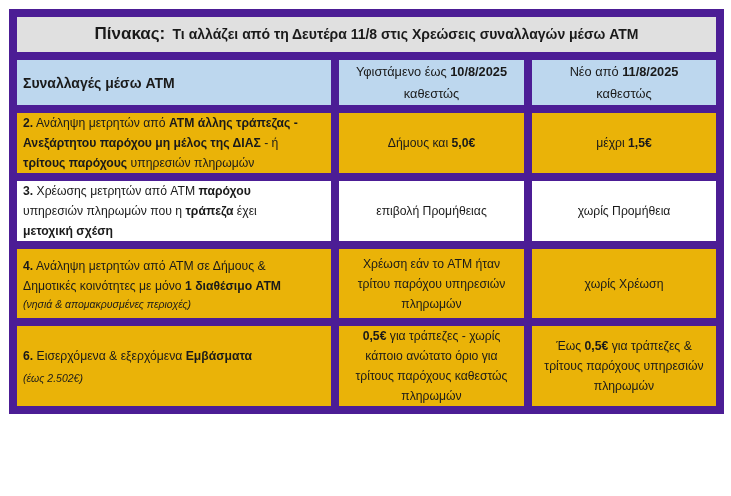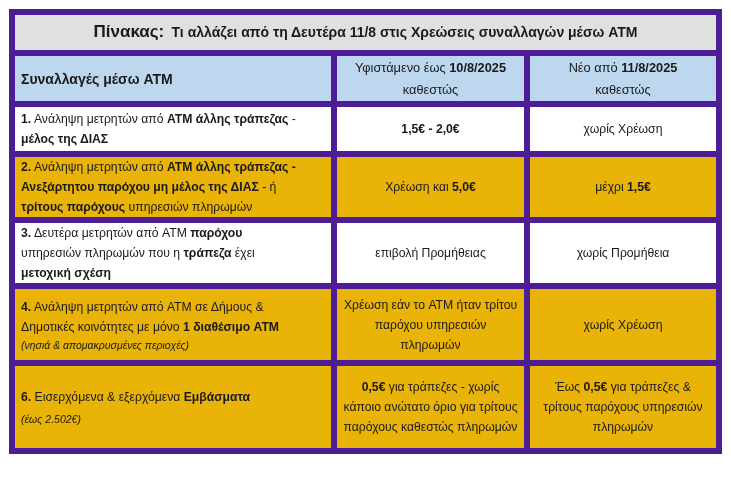--- a/index.html
+++ b/index.html
@@ -17,21 +17,21 @@
       left: 9px;
       top: 9px;
       width: 707px;
     }
     table {
       border-collapse: collapse;
       width: 707px;
       table-layout: fixed;
     }
     td, th {
-      border: 6px solid #4c1d95;
+      border: 8px solid #4c1d95;
       padding: 0 6px;
       vertical-align: middle;
       font-size: 12.2px;
       line-height: 20px;
       font-weight: normal;
     }
     .title-row td {
       background: #e0e0e0;
       text-align: center;
       height: 35px;
@@ -96,48 +96,38 @@
       <th class="c2">
         <span>Υφιστάμενο έως</span> <b>10/8/2025</b><br>
         <span>καθεστώς</span>
       </th>
       <th class="c3">
         <span>Νέο από</span> <b>11/8/2025</b><br>
         <span>καθεστώς</span>
       </th>
     </tr>
 
-    <tr class="white" style="height:50px">
-      <td class="c1">
-        <b>1.</b><span> Ανάληψη μετρητών από </span><b>ATM άλλης τράπεζας</b><span> -</span><br>
-        <b>μέλος της ΔΙΑΣ</b>
-      </td>
-      <td class="c2">
-        <b>1,5€ - 2,0€</b>
-      </td>
-      <td class="c3">χωρίς Χρέωση</td>
-    </tr>
 
     <tr class="grey" style="height:65px">
       <td class="c1">
         <b>2.</b><span> Ανάληψη μετρητών από </span><b>ATM άλλης τράπεζας -</b><br>
         <b>Ανεξάρτητου παρόχου μη μέλος της ΔΙΑΣ</b><span> - ή</span><br>
         <b>τρίτους παρόχους</b><span> υπηρεσιών πληρωμών</span>
       </td>
       <td class="c2">
-        <span>Χρέωση και </span><b>5,0€</b>
+        <span>Δήμους και </span><b>5,0€</b>
       </td>
       <td class="c3">
         <span>μέχρι </span><b>1,5€</b>
       </td>
     </tr>
 
     <tr class="white" style="height:60px">
       <td class="c1">
-        <b>3.</b><span> Δευτέρα μετρητών από ATM </span><b>παρόχου</b><br>
+        <b>3.</b><span> Χρέωσης μετρητών από ATM </span><b>παρόχου</b><br>
         <span>υπηρεσιών πληρωμών που η </span><b>τράπεζα</b><span> έχει</span><br>
         <b>μετοχική σχέση</b>
       </td>
       <td class="c2">επιβολή Προμήθειας</td>
       <td class="c3">χωρίς Προμήθεια</td>
     </tr>
 
     <tr class="grey" style="height:77px">
       <td class="c1">
         <b>4.</b><span> Ανάληψη μετρητών από ATM σε Δήμους &amp;</span><br>

